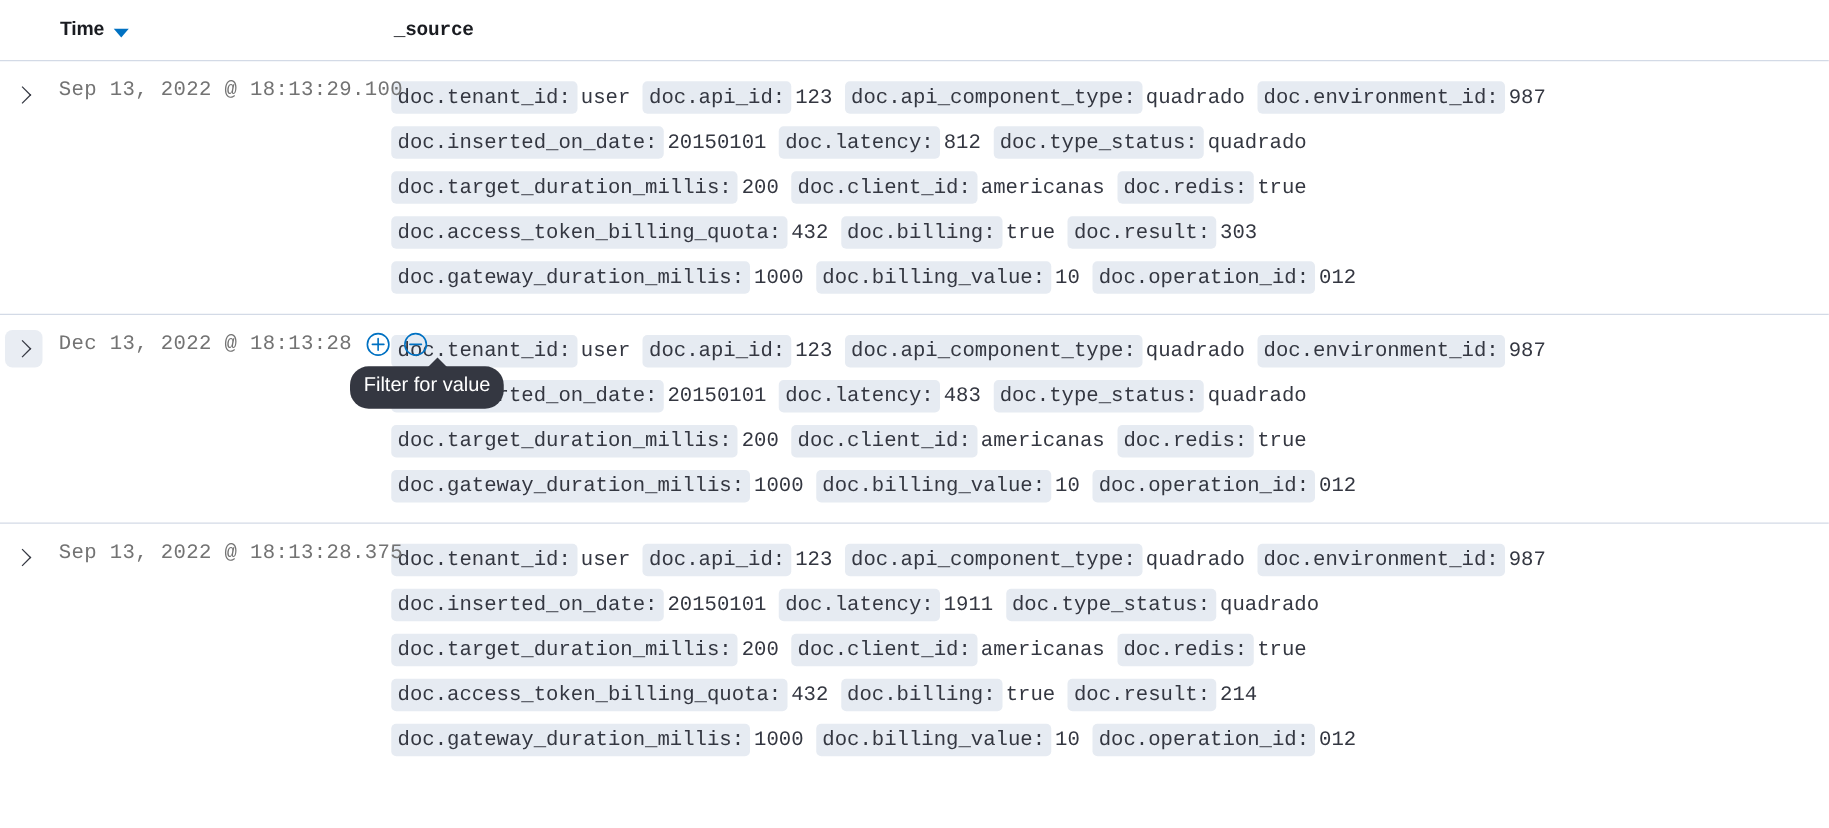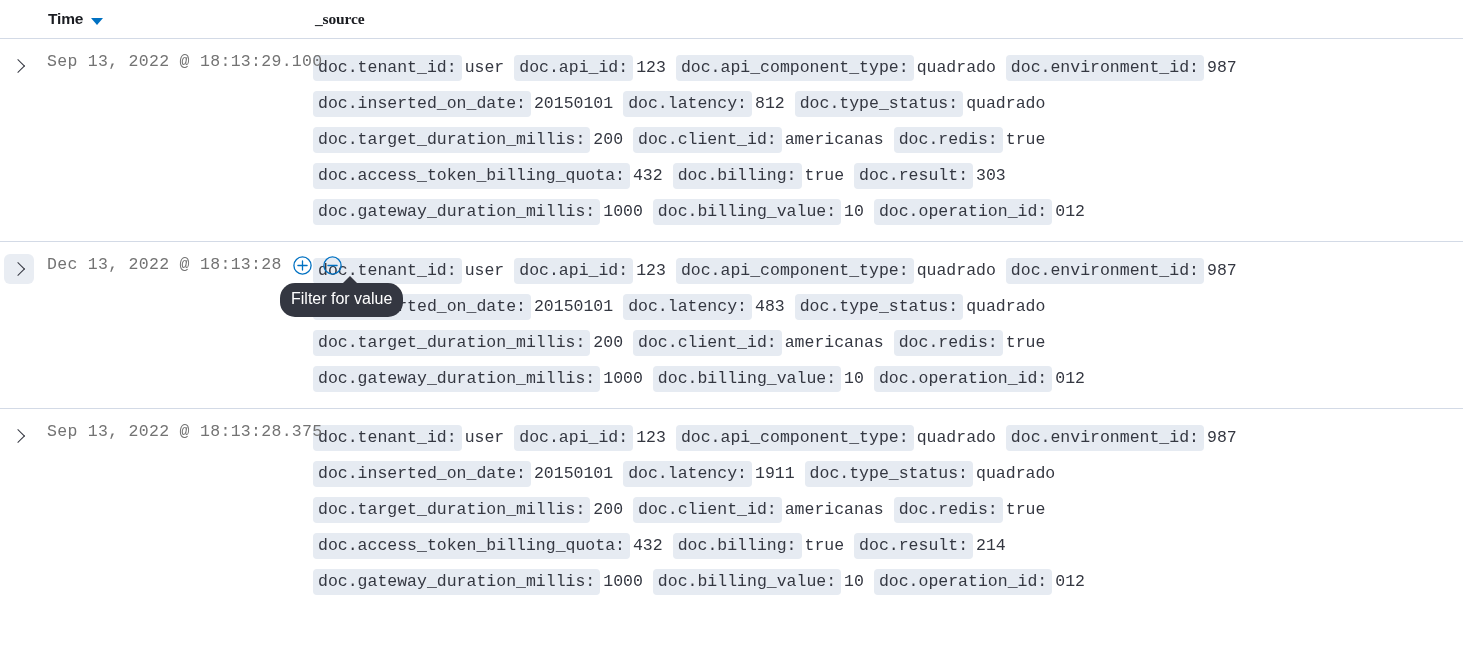--- a/index.html
+++ b/index.html
@@ -18,41 +18,41 @@
 
   .doc-table {
     width: 1463px;
     position: relative;
   }
 
   
   .table-header {
     display: flex;
     align-items: center;
-    height: 39px;
+    height: 49px;
     border-bottom: 1px solid #d3dae6;
     box-sizing: border-box;
   }
   .th {
     font-size: 15.5px;
     font-weight: 700;
     color: #1a1c21;
     letter-spacing: -0.01em;
     display: flex;
     align-items: center;
     user-select: none;
   }
   .th-time {
     width: 313px;
     padding-left: 48px;
     box-sizing: border-box;
   }
   .th-source {
     padding-left: 2px;
-    font-family: Liberation Serif, serif;
+    font-family: Liberation Mono, monospace;
   }
   .sort-caret {
     display: inline-block;
     margin-left: 8px;
     width: 0;
     height: 0;
     border-left: 6px solid transparent;
     border-right: 6px solid transparent;
     border-top: 7px solid #0071c2;
     position: relative;

